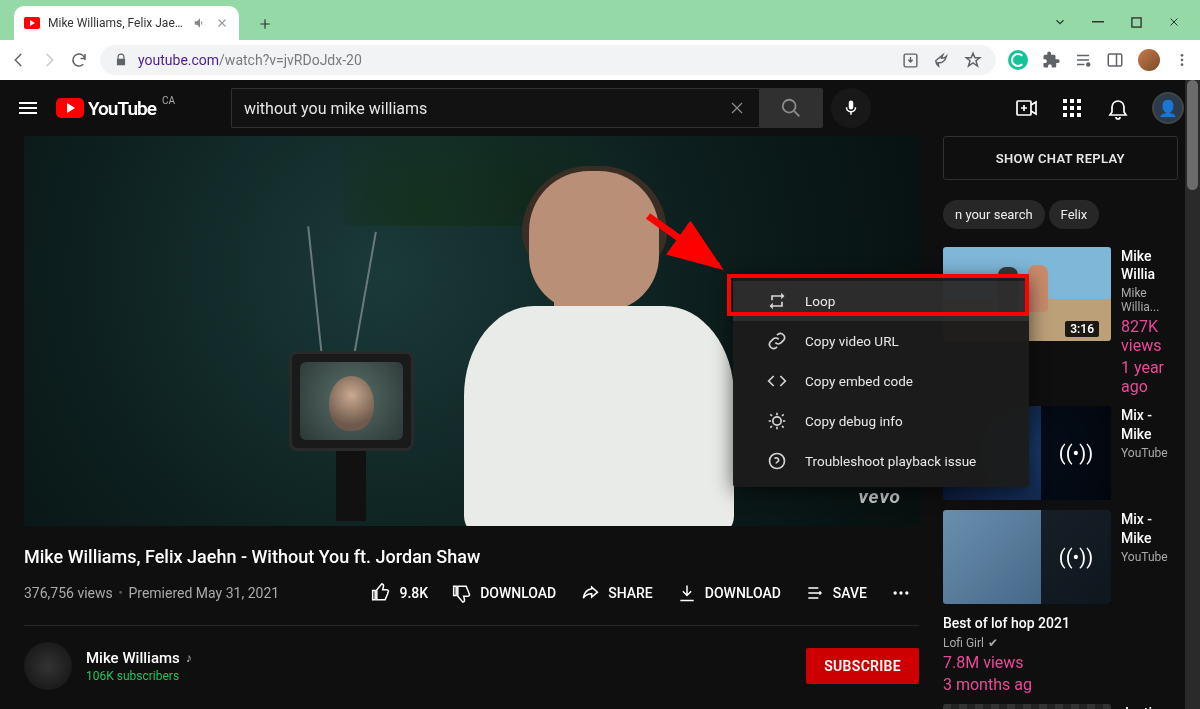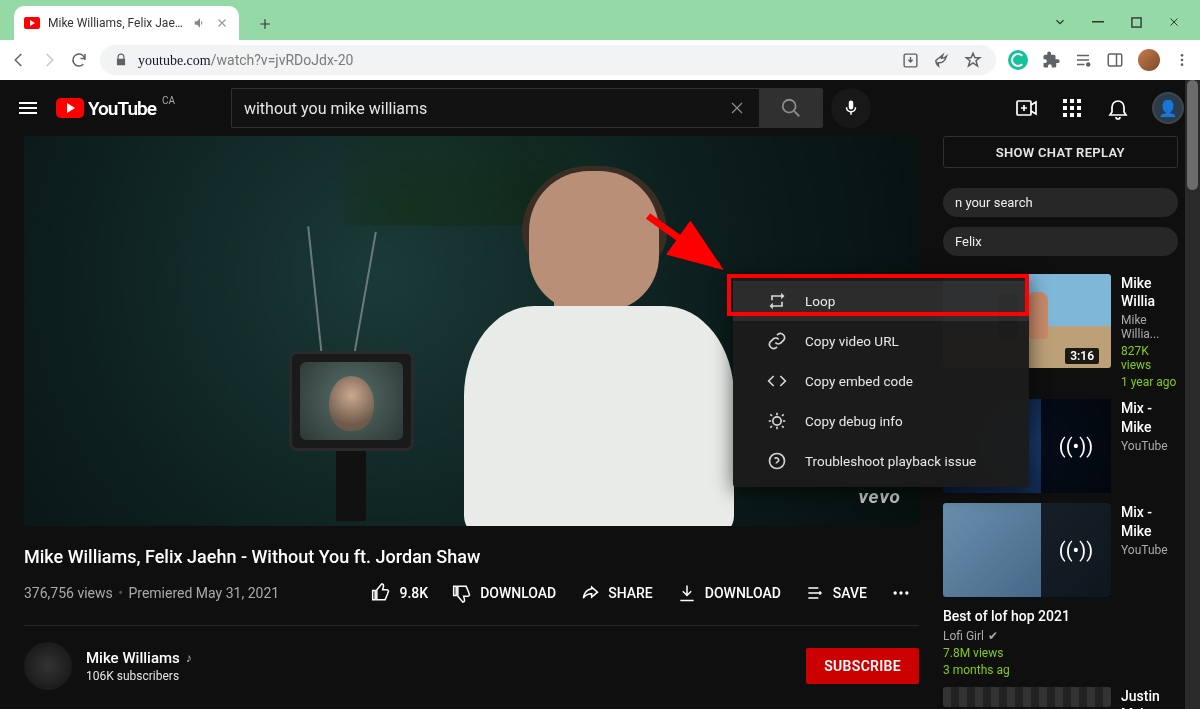--- a/index.html
+++ b/index.html
@@ -16,21 +16,21 @@
   .tab-close{width:14px;height:14px;opacity:.6;}
   .newtab{width:28px;height:28px;border-radius:50%;display:flex;align-items:center;justify-content:center;margin-left:6px;margin-bottom:2px;}
   .winbtns { display:flex; gap:22px; align-items:center; padding-bottom:10px; padding-right:10px;}
   .winbtns div{width:16px;height:16px;display:flex;align-items:center;justify-content:center;color:#333;}
   .toolbar { height:40px; background:#ffffff; display:flex; align-items:center; padding:0 10px; gap:12px;}
   .navicon{width:18px;height:18px;color:#5f6368;display:flex;align-items:center;justify-content:center;}
   .navicon.disabled{opacity:.35;}
   .addrbar{flex:1;height:30px;background:#f1f3f4;border-radius:15px;display:flex;align-items:center;padding:0 14px;gap:10px;color:#5f6368;font-size:14px;}
   .addrbar .lock{width:14px;height:14px;}
   .addrbar .urltext{flex:1;white-space:nowrap;overflow:hidden;}
-  .urlhost{color:#0f172a;font-family:Liberation Serif, serif;}
+  .urlhost{color:#4c1d95;}
   .urlpath{color:#7a7a7a;}
   .addr-actions{display:flex;gap:14px;align-items:center;color:#5f6368;}
   .ext-row{display:flex;gap:14px;align-items:center;color:#5f6368;}
   .avatar-sm{width:22px;height:22px;border-radius:50%;background:linear-gradient(135deg,#c97b4a,#7a4a2a);}
   .grammarly{width:20px;height:20px;border-radius:50%;background:#15c39a;display:flex;align-items:center;justify-content:center;}
   .grammarly::after{content:"";width:10px;height:10px;border:2px solid #fff;border-radius:50%;border-right-color:transparent;}
 
   
   .page { position:absolute; top:80px; left:0; right:0; bottom:0; background:#0f0f0f; overflow:hidden;}
   .scrollbar-v{position:absolute;right:0;top:0;bottom:0;width:15px;background:#2a2a2a;}
@@ -71,41 +71,41 @@
   .vidtitle{color:#fff;font-size:18px;font-weight:500;margin-top:20px;}
   .metarow{display:flex;align-items:center;margin-top:10px;color:#aaa;font-size:14px;}
   .actions{margin-left:auto;display:flex;align-items:center;gap:8px;color:#fff;font-size:14px;font-weight:500;}
   .actbtn{display:flex;align-items:center;gap:8px;padding:6px 8px;}
   .sep{color:#555;margin:0 2px;}
   .divider{height:1px;background:#272727;margin:16px 0;}
   .channelrow{display:flex;align-items:center;gap:14px;}
   .chav{width:48px;height:48px;border-radius:50%;background:radial-gradient(circle,#333,#111);}
   .chinfo .name{color:#fff;font-size:15px;font-weight:500;display:flex;align-items:center;gap:6px;}
   .note{font-size:12px;opacity:.7;}
-  .chinfo .subs{color:#e5e5e5;font-size:12px;margin-top:2px;}
+  .chinfo .subs{color:#22c55e;font-size:12px;margin-top:2px;}
   .subscribe{margin-left:auto;background:#cc0000;color:#fff;font-weight:600;font-size:14px;padding:10px 18px;border-radius:2px;letter-spacing:.3px;}
 
   .secondary{width:402px;padding-top:0;}
-  .chatreplay{height:32px;border:1px solid #303030;border-radius:3px;display:flex;align-items:center;justify-content:center;color:#e6e6e6;font-size:13px;font-weight:600;letter-spacing:.3px;margin-bottom:20px;}
-  .chips{display:flex;gap:10px;margin-bottom:18px;white-space:nowrap;overflow:hidden;flex-direction:column;}
+  .chatreplay{height:44px;border:1px solid #303030;border-radius:3px;display:flex;align-items:center;justify-content:center;color:#e6e6e6;font-size:13px;font-weight:600;letter-spacing:.3px;margin-bottom:20px;}
+  .chips{display:flex;gap:4px;margin-bottom:18px;white-space:nowrap;overflow:hidden;}
   .chip{background:#272727;color:#eee;font-size:13px;padding:7px 12px;border-radius:16px;white-space:nowrap;}
   .reco{display:flex;gap:10px;margin-bottom:10px;}
   .thumb{width:168px;height:94px;background:#222;border-radius:3px;position:relative;flex-shrink:0;}
   .thumb.t1{background:linear-gradient(180deg,#7fb7d9 55%,#bca078 55%);}
   .thumb.t1::after{content:"";position:absolute;left:55px;top:20px;width:20px;height:45px;background:#3a3a3a;border-radius:8px 8px 4px 4px;}
   .thumb.t1::before{content:"";position:absolute;left:85px;top:18px;width:20px;height:47px;background:#c98b6a;border-radius:8px 8px 4px 4px;}
   .thumb.t2{background:radial-gradient(circle at 50% 50%,#1a3a6a,#0a1a3a);}
   .thumb.t3{background:linear-gradient(135deg,#6a8fae,#3a5a7a);}
   .thumb.t4{background:radial-gradient(circle at 70% 30%,#ff5aa0 0%,#4a2a7a 40%,#1a1a3a 100%);}
   .dur{position:absolute;right:12px;bottom:4px;background:rgba(0,0,0,.85);color:#fff;font-size:12px;font-weight:600;padding:1px 5px;border-radius:2px;}
   .mixicon{position:absolute;right:0;top:0;bottom:0;width:70px;background:rgba(0,0,0,.75);display:flex;align-items:center;justify-content:center;color:#fff;font-size:20px;}
   .recoinfo{display:flex;flex-direction:column;gap:3px;min-width:0;}
   .recotitle{color:#fff;font-size:14px;font-weight:500;line-height:1.3;max-height:2.6em;overflow:hidden;}
   .recoch{color:#aaa;font-size:12px;display:flex;align-items:center;gap:4px;}
-  .recometa{color:#84cc16;font-size:12px;}
+  .recometa{color:#ec4899;font-size:16px;}
 
   
   .ctxmenu{position:absolute;left:733px;top:195px;width:296px;background:rgba(28,28,28,.98);border-radius:3px;padding:6px 0;box-shadow:0 4px 20px rgba(0,0,0,.6);z-index:50;}
   .ctxitem{height:40px;display:flex;align-items:center;gap:18px;padding:0 34px;color:#e8e8e8;font-size:13.5px;}
   .ctxitem .ci{width:20px;height:20px;display:flex;align-items:center;justify-content:center;opacity:.9;}
   .ctxitem.hover{background:rgba(255,255,255,.08);}
   .highlight{position:absolute;left:727px;top:194px;width:302px;height:42px;border:4px solid #ff0000;z-index:60;pointer-events:none;}
   .arrow{position:absolute;left:640px;top:128px;width:100px;height:80px;z-index:61;pointer-events:none;}
 
   svg{display:block;}

